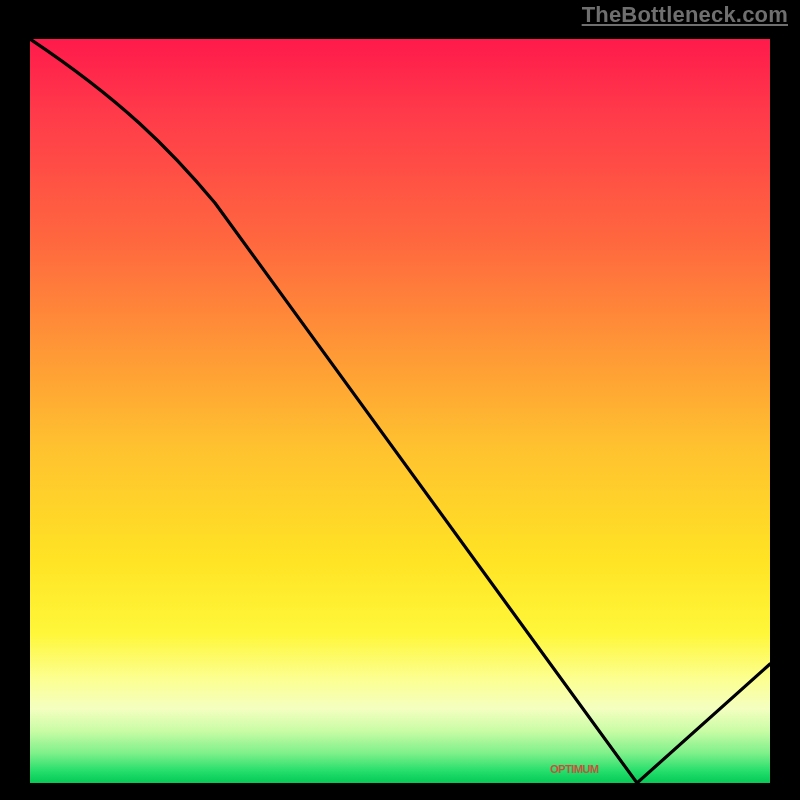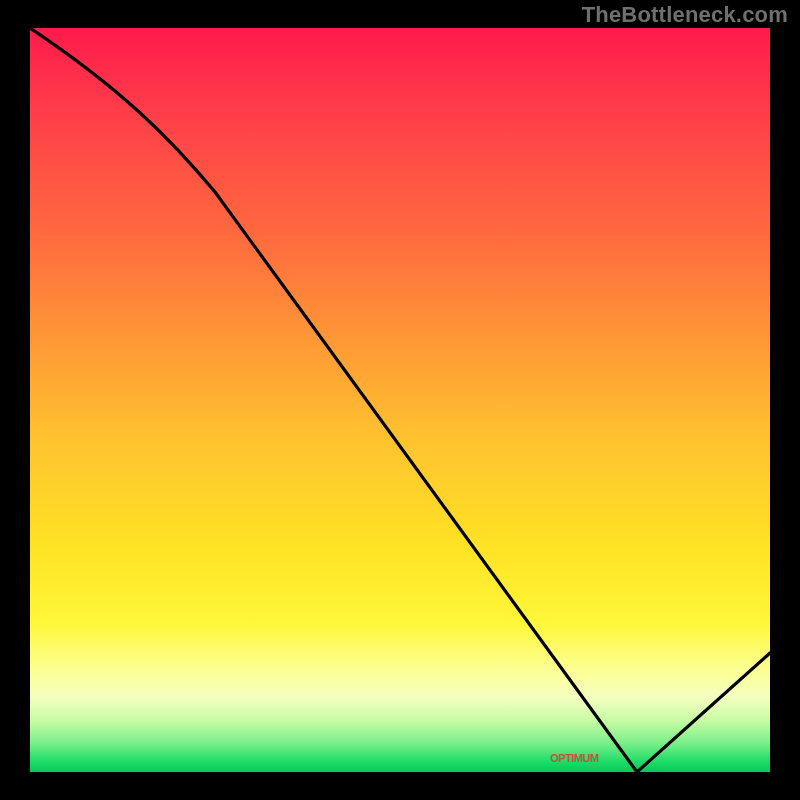--- a/index.html
+++ b/index.html
@@ -18,25 +18,26 @@
     background: #000000;
   }
   .watermark {
     position: absolute;
     top: 2px;
     right: 12px;
     font-size: 22px;
     font-weight: 600;
     color: #6f6f6f;
     letter-spacing: 0.2px;
+    text-decoration: underline;
   }
   .plot {
     position: absolute;
     left: 30px;
-    top: 28px;
+    top: 39px;
     width: 740px;
     height: 744px;
     box-sizing: border-box;
     overflow: hidden;
   }
   .gradient {
     position: absolute;
     inset: 0;
     
     background: linear-gradient(

